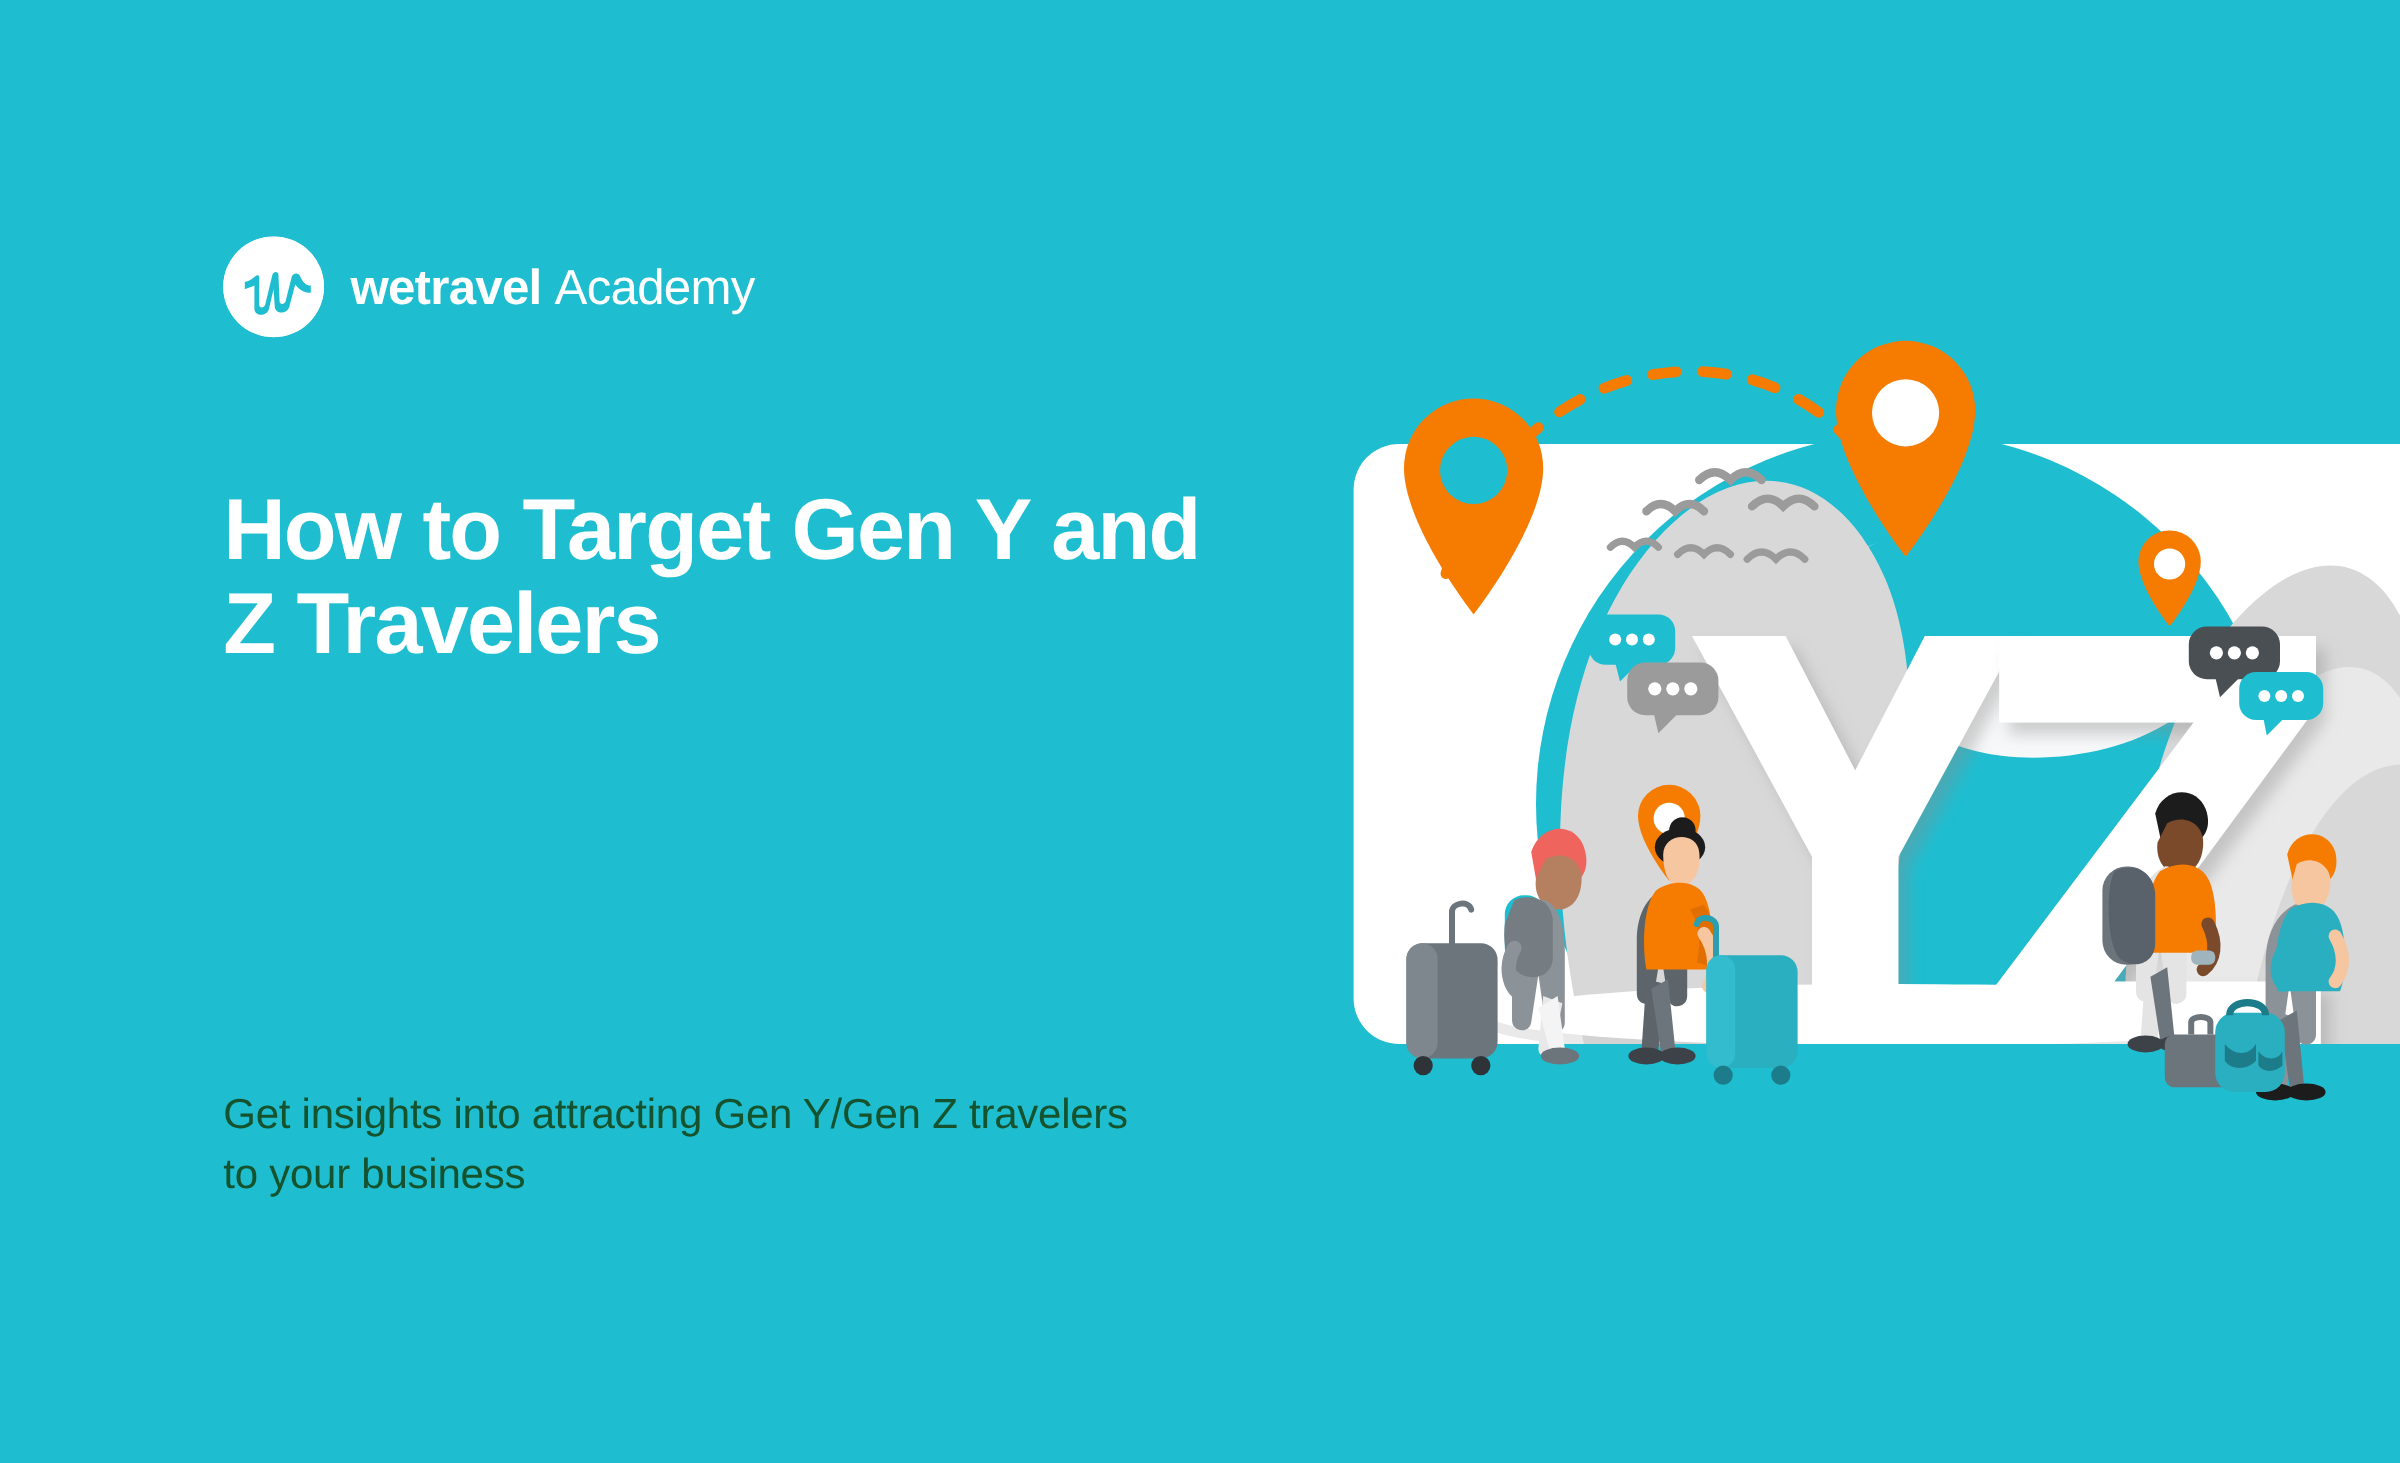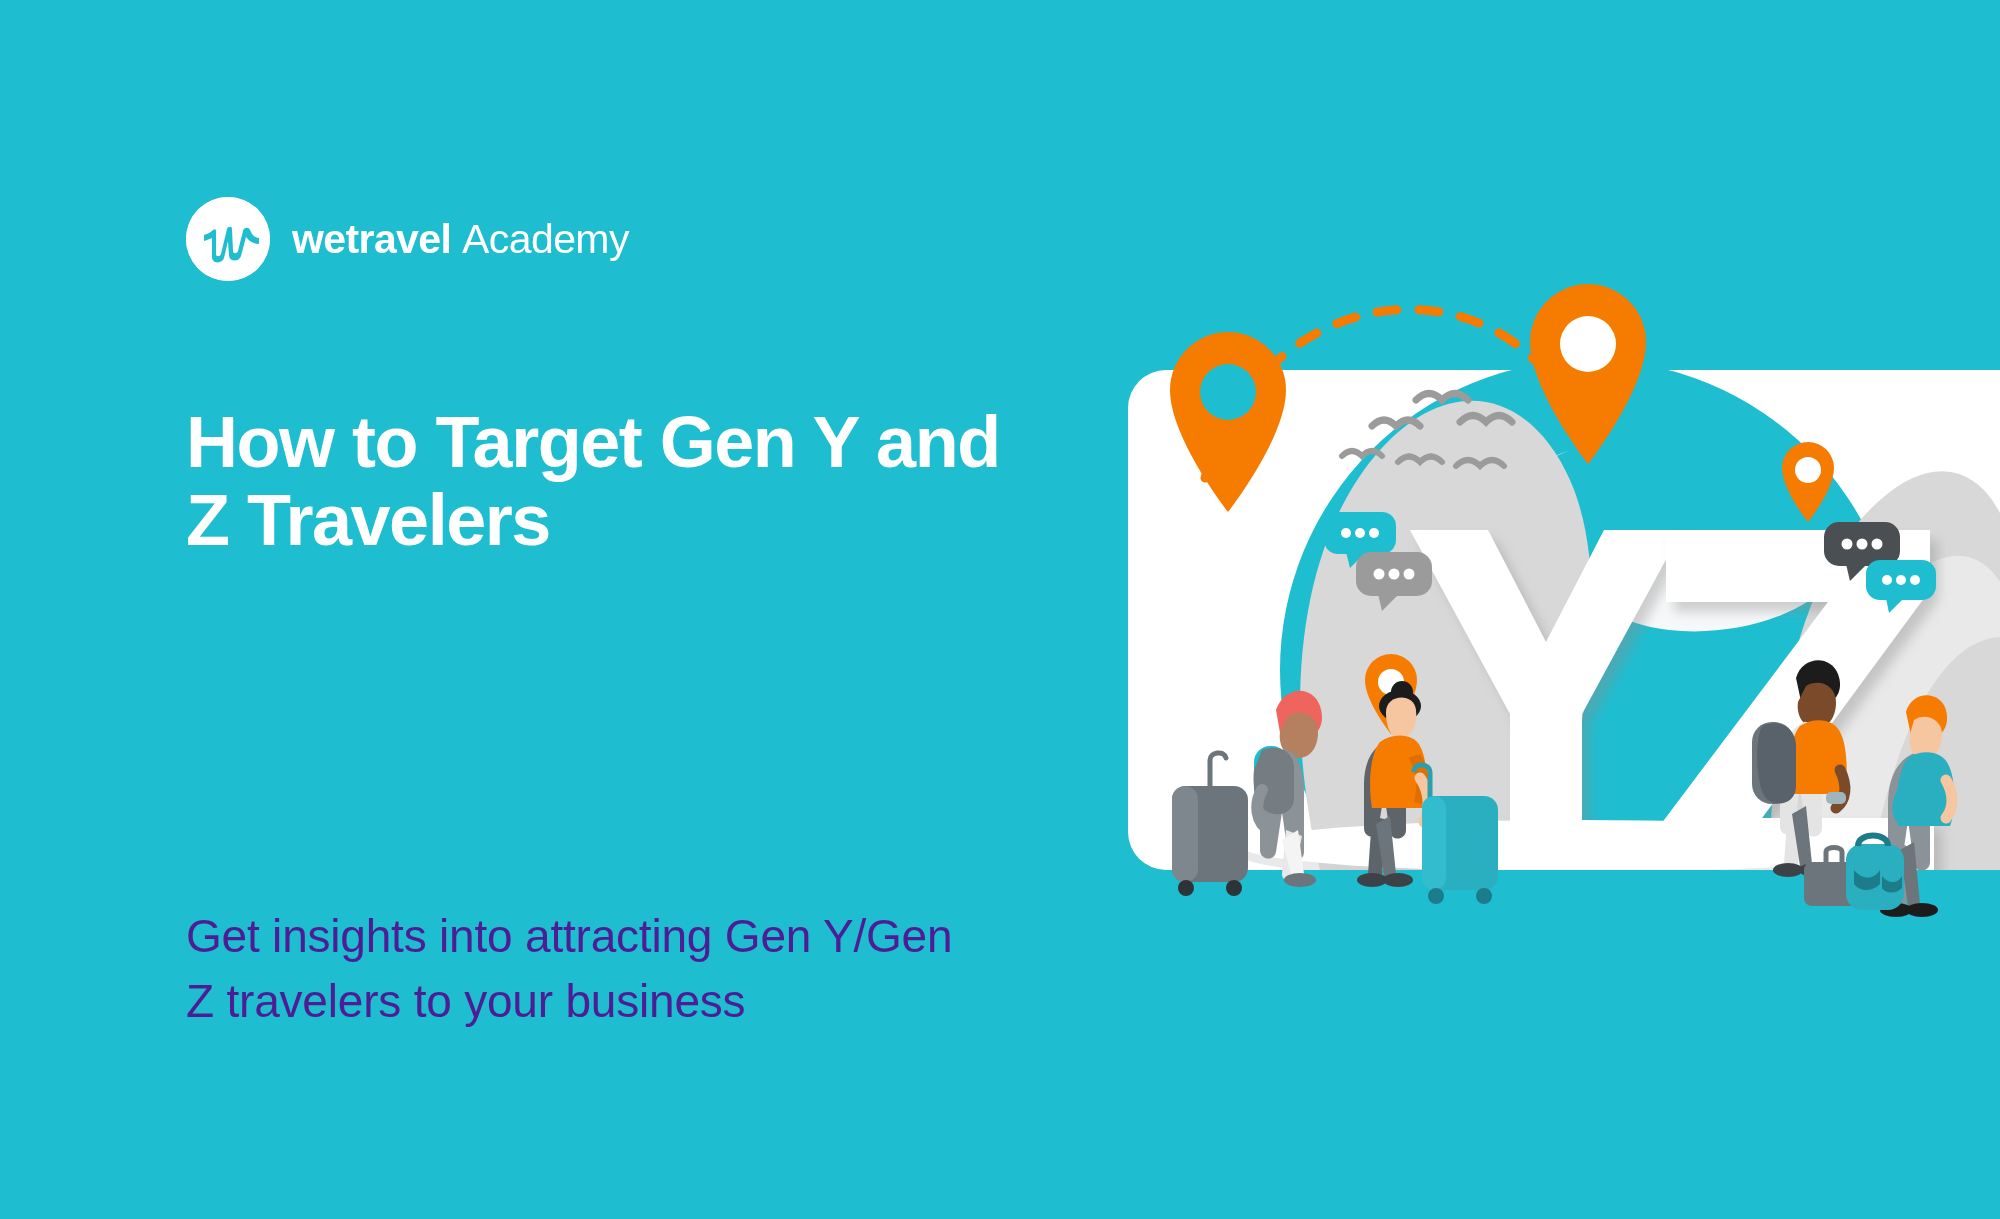--- a/index.html
+++ b/index.html
@@ -61,25 +61,25 @@
     line-height: 1.08;
     letter-spacing: -1.5px;
     color: #ffffff;
   }
 
   .subhead {
     position: absolute;
     left: 0;
     top: 708px;
     width: 790px;
-    font-size: 46px;
+    font-size: 35px;
     font-weight: 400;
     line-height: 1.42;
     letter-spacing: -0.2px;
-    color: #4c1d95;
+    color: #14532d;
   }
 
   
   .illustration {
     position: absolute;
     left: 1110px;
     top: 230px;
     width: 890px;
     height: 700px;
   }

